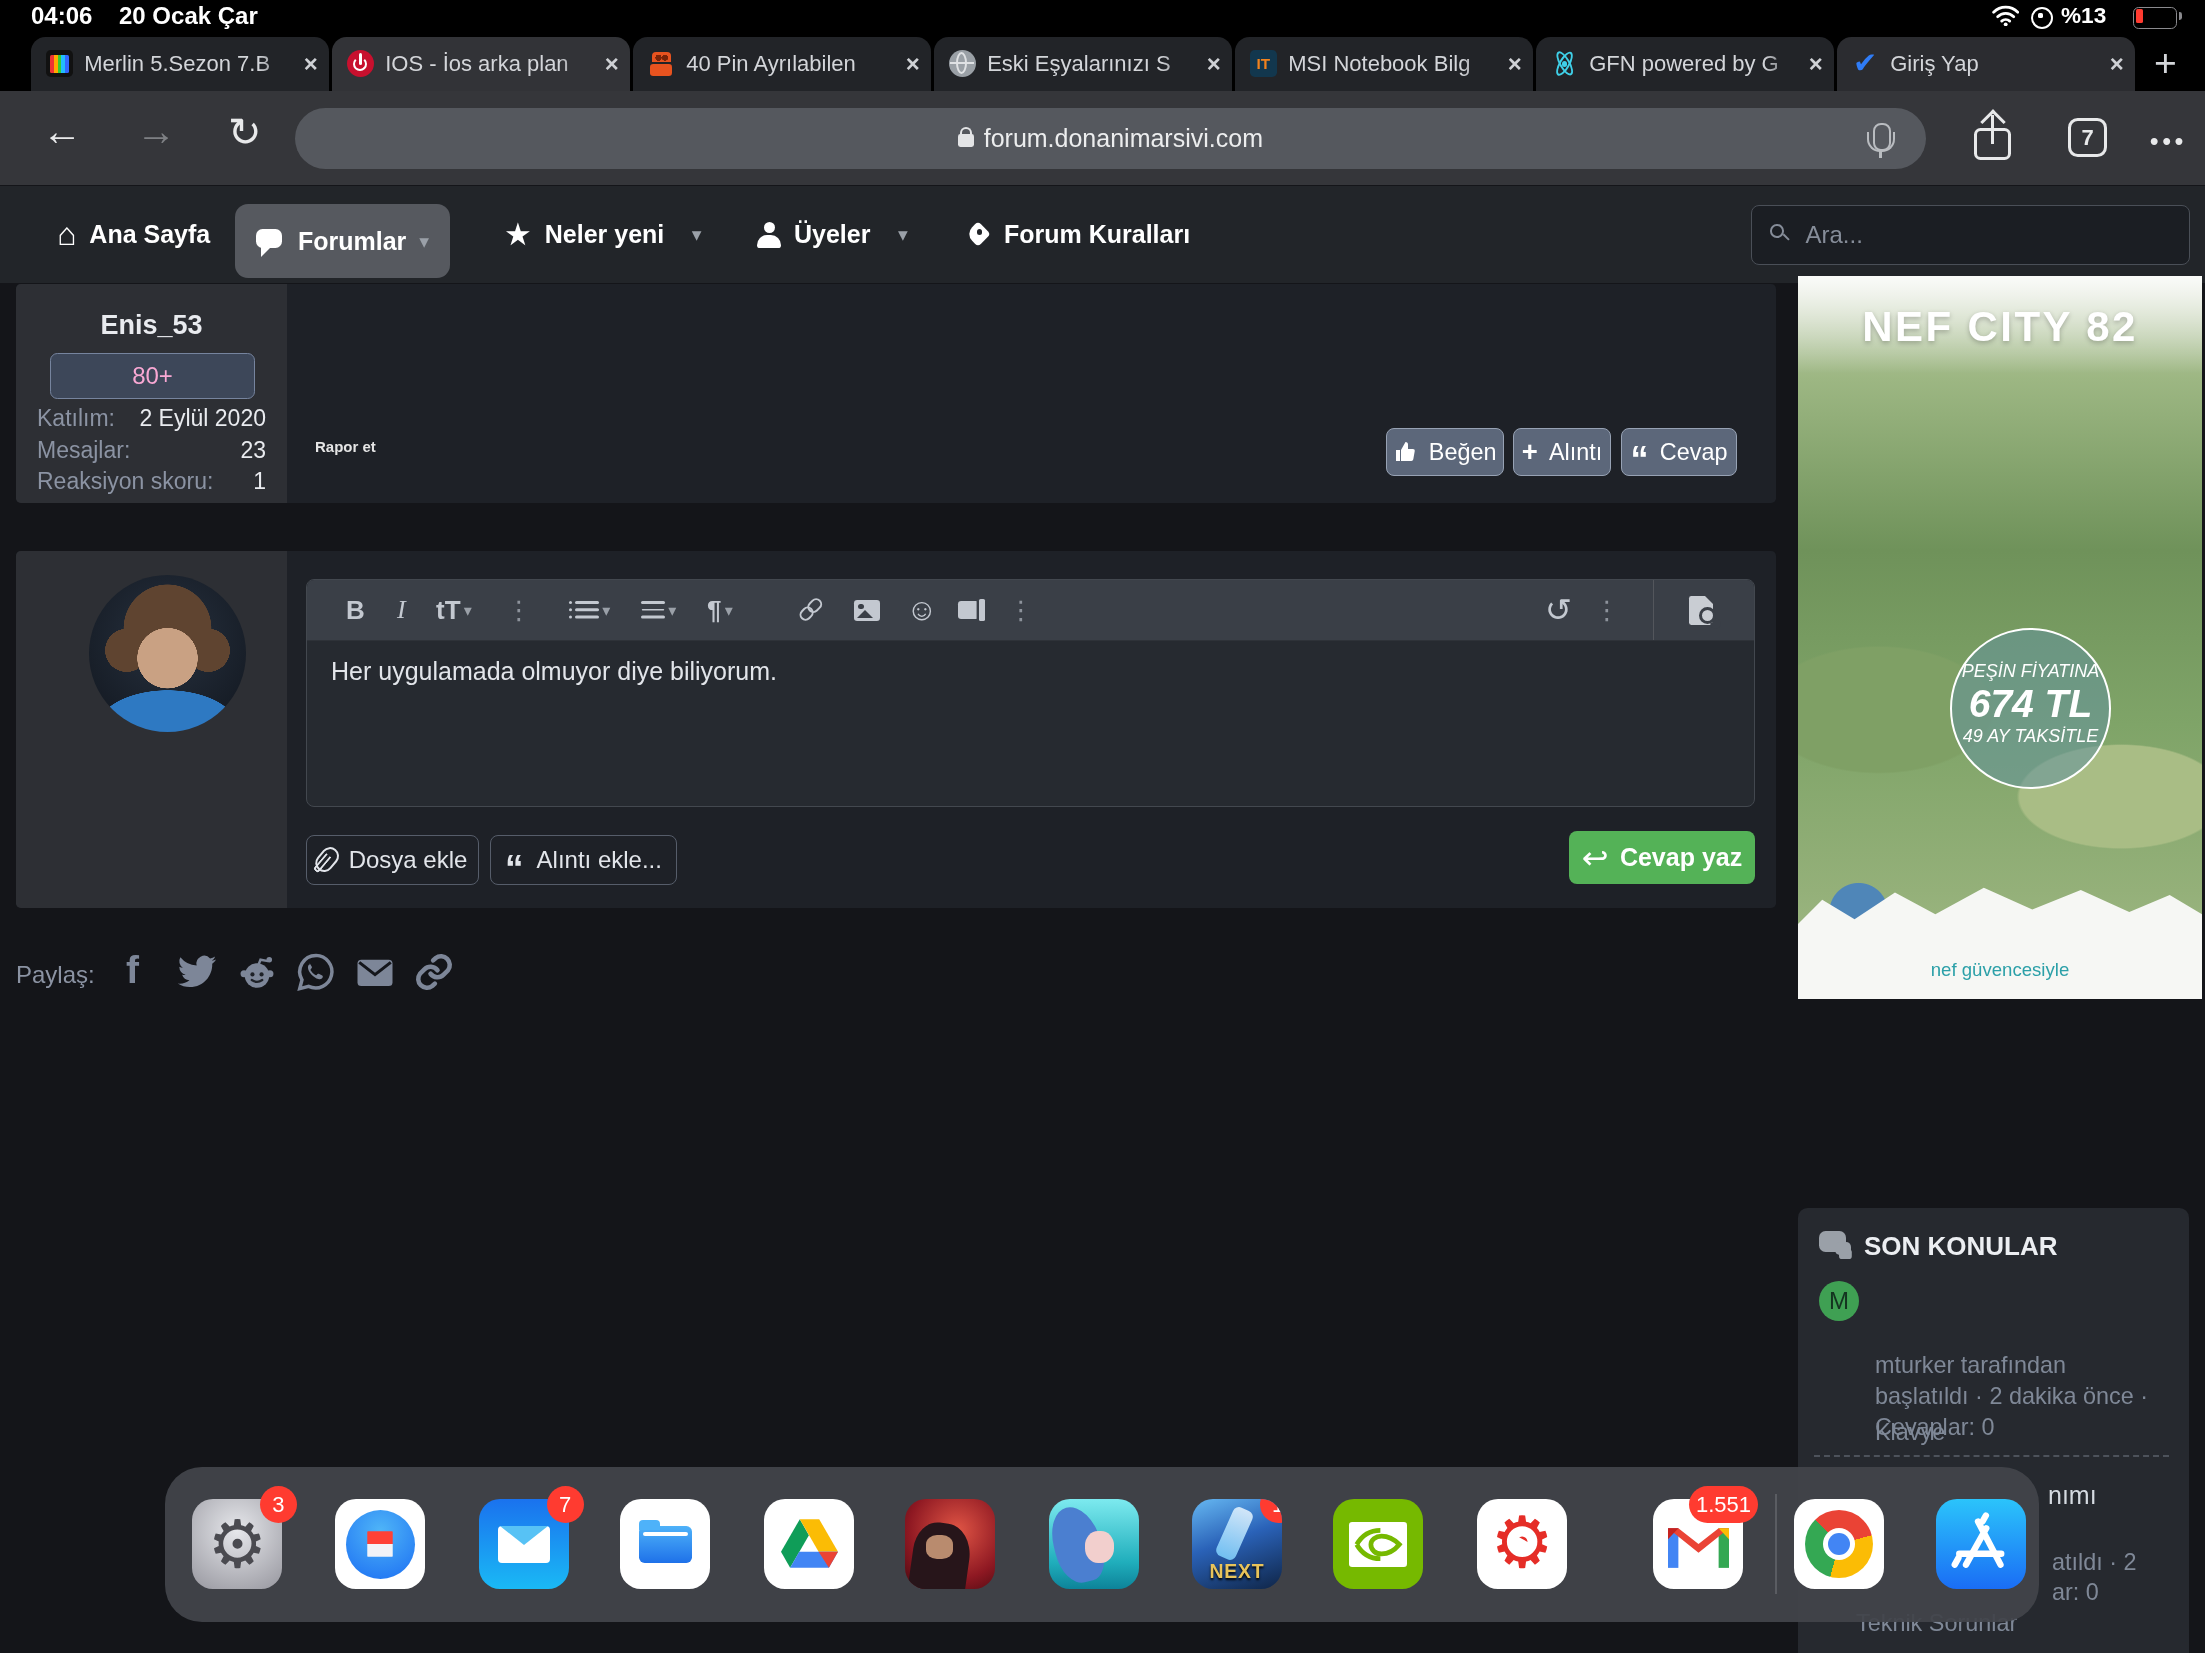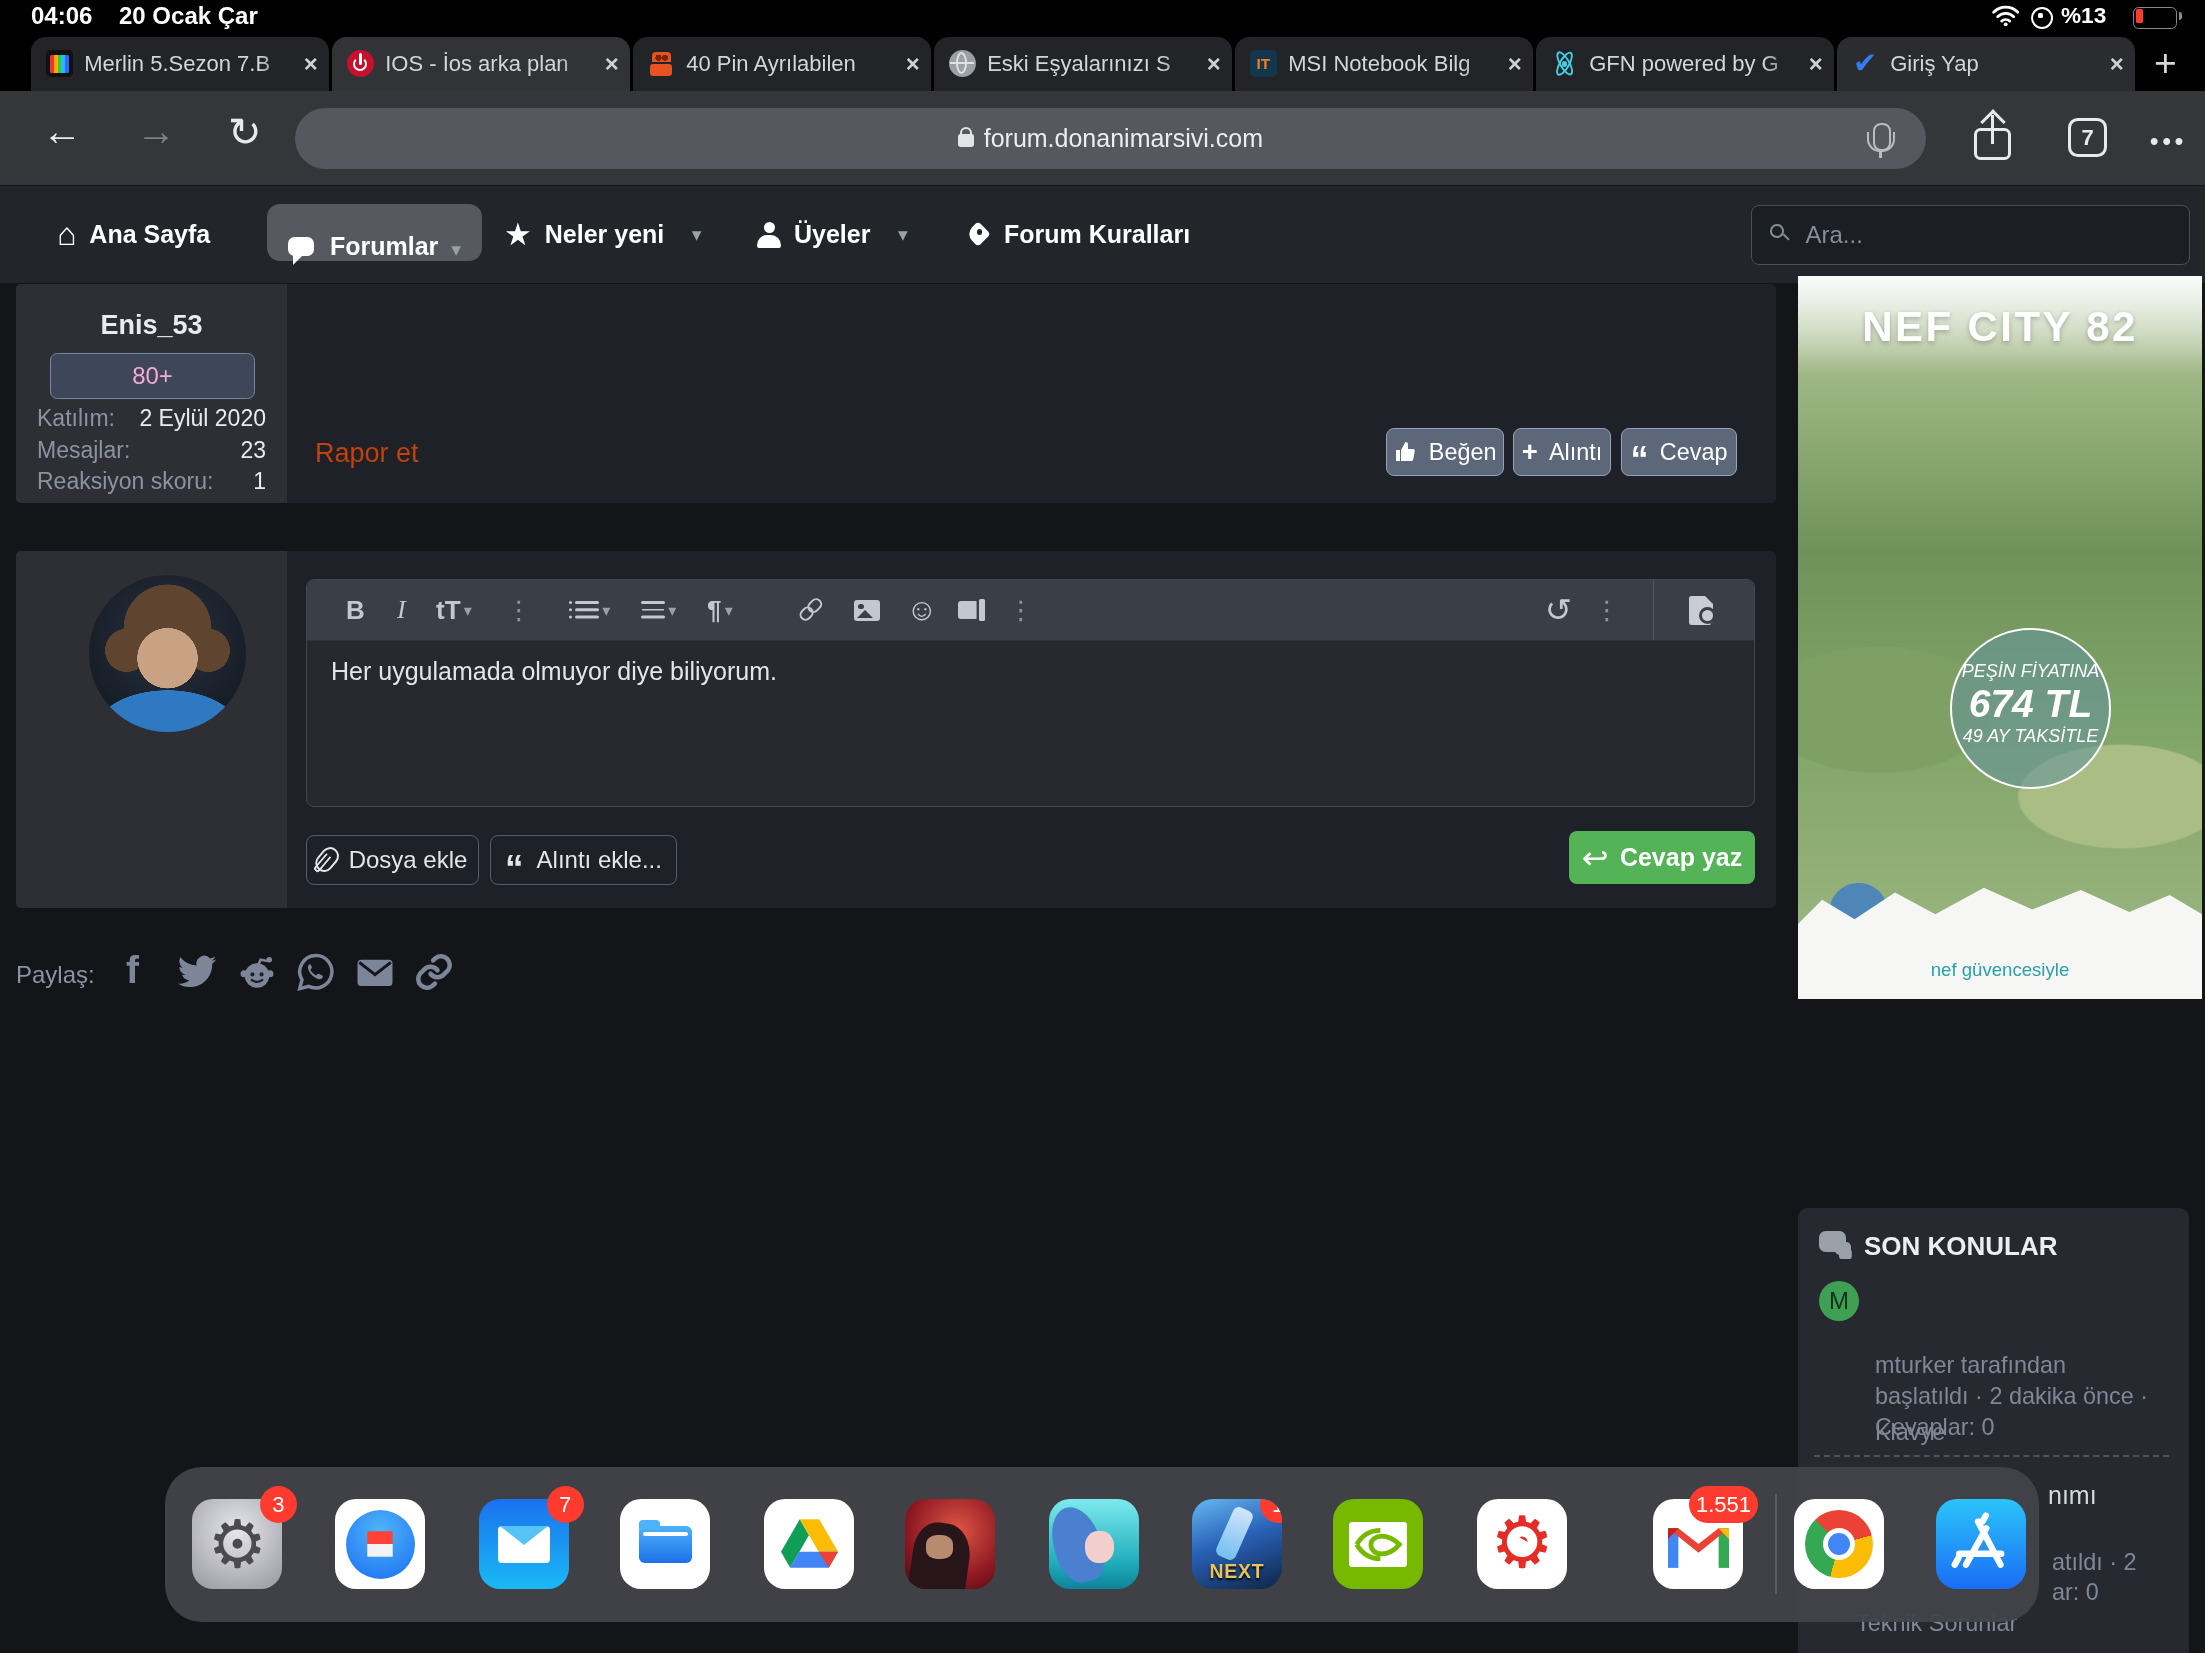--- a/index.html
+++ b/index.html
@@ -64,21 +64,21 @@
   .share-ic .stem{position:absolute;left:17px;top:0;width:3.2px;height:29px;background:#e8e9ea;}
   .share-ic .cap{position:absolute;left:9.7px;top:-1.6px;width:18px;height:18px;border-left:3.2px solid #e8e9ea;border-top:3.2px solid #e8e9ea;transform:rotate(45deg);box-sizing:border-box;}
   .share-ic .gap{position:absolute;left:9.7px;top:-4.8px;width:18px;height:8px;background:#35363a;z-index:-1;}
   .tabcount{left:2068px;top:27.4px;width:39px;height:39px;border:3.2px solid #e8e9ea;border-radius:9.7px;box-sizing:border-box;
             font-size:22px;font-weight:bold;color:#e8e9ea;text-align:center;line-height:34px;}
   .menu-dots{left:2150px;top:36px;font-size:24px;color:#e8e9ea;letter-spacing:4px;font-weight:bold;}
 
   
   .fnav{left:0;top:186px;width:2205px;height:97px;background:#222529;}
   .fnav-item{position:absolute;top:0;height:97px;display:flex;align-items:center;gap:13px;color:#fff;font-size:25px;font-weight:bold;}
-  .fnav-pill{position:absolute;left:235px;top:18px;height:57px;border-radius:13px;background:#56595f;display:flex;align-items:flex-end;gap:13px;padding:0 21px;color:#fff;font-size:25px;font-weight:bold;box-sizing:border-box;margin-left:32px;}
+  .fnav-pill{position:absolute;left:235px;top:18px;height:74px;border-radius:13px;background:#56595f;display:flex;align-items:center;gap:13px;padding:0 21px;color:#fff;font-size:25px;font-weight:bold;box-sizing:border-box;}
   .caret{color:#9aa0a8;font-size:19.4px;font-weight:normal;}
   .ic-home{font-size:32px;line-height:29px;}
   .ic-star{font-size:31px;}
   .bubble{position:relative;width:29px;height:24px;}
   .bubble:before{content:"";position:absolute;left:0;top:0;width:26px;height:19.4px;background:#fff;border-radius:6.5px;}
   .bubble:after{content:"";position:absolute;left:4.8px;top:16px;width:0;height:0;border:6.5px solid transparent;border-top-color:#fff;border-left-color:#fff;}
   .person{position:relative;width:24px;height:26px;}
   .person:before{content:"";position:absolute;left:6.5px;top:0;width:11.3px;height:11.3px;background:#fff;border-radius:50%;}
   .person:after{content:"";position:absolute;left:0;top:13px;width:24px;height:13px;background:#fff;border-radius:11.3px 11.3px 3.2px 3.2px;}
   .tagic{position:relative;width:24px;height:24px;}
@@ -91,21 +91,21 @@
   .mag:after{content:"";position:absolute;left:12px;top:12px;width:8px;height:2.4px;background:#868d99;transform:rotate(45deg);}
 
   
   .post1{left:16px;top:284px;width:1760px;height:219px;background:#1e2127;border-radius:4.8px;}
   .ucell{position:absolute;left:0;top:0;width:271px;height:100%;background:#2d2f34;border-radius:4.8px 0 0 4.8px;}
   .uname{position:absolute;left:0;top:26px;width:271px;text-align:center;font-size:27px;font-weight:bold;color:#e9ebef;}
   .ubadge{position:absolute;left:34px;top:69px;width:203px;height:44px;border:1.6px solid #76849e;border-radius:7.3px;background:#3d4759;
           text-align:center;line-height:44px;font-size:24px;color:#f9a8d4;}
   .urow{position:absolute;left:21px;width:229px;font-size:23px;color:#8b93a3;}
   .urow b{float:right;color:#e9ebef;font-weight:normal;}
-  .rapor{left:315px;top:438px;font-size:27px;color:#c2410c;}
+  .rapor{left:315px;top:438px;font-size:15px;color:#e5e5e5;font-weight:bold;}
   .pbtn{position:absolute;top:428px;height:48px;border-radius:8px;background:#5c677a;border:1.6px solid #97a2b4;box-sizing:border-box;
         display:flex;align-items:center;justify-content:center;gap:11.3px;color:#fff;font-size:23.4px;}
   .pbtn .q{font-size:36px;line-height:16px;position:relative;top:8px;font-weight:bold;}
   .pbtn .pl{font-size:27.4px;font-weight:bold;}
 
   
   .post2{left:16px;top:551px;width:1760px;height:357px;background:#1e2127;border-radius:4.8px;}
   .avatar{position:absolute;left:73px;top:24px;width:157px;height:157px;border-radius:50%;
      background:
        radial-gradient(circle 31px at 50% 53%,#c9a183 0 97%,transparent 98%),

